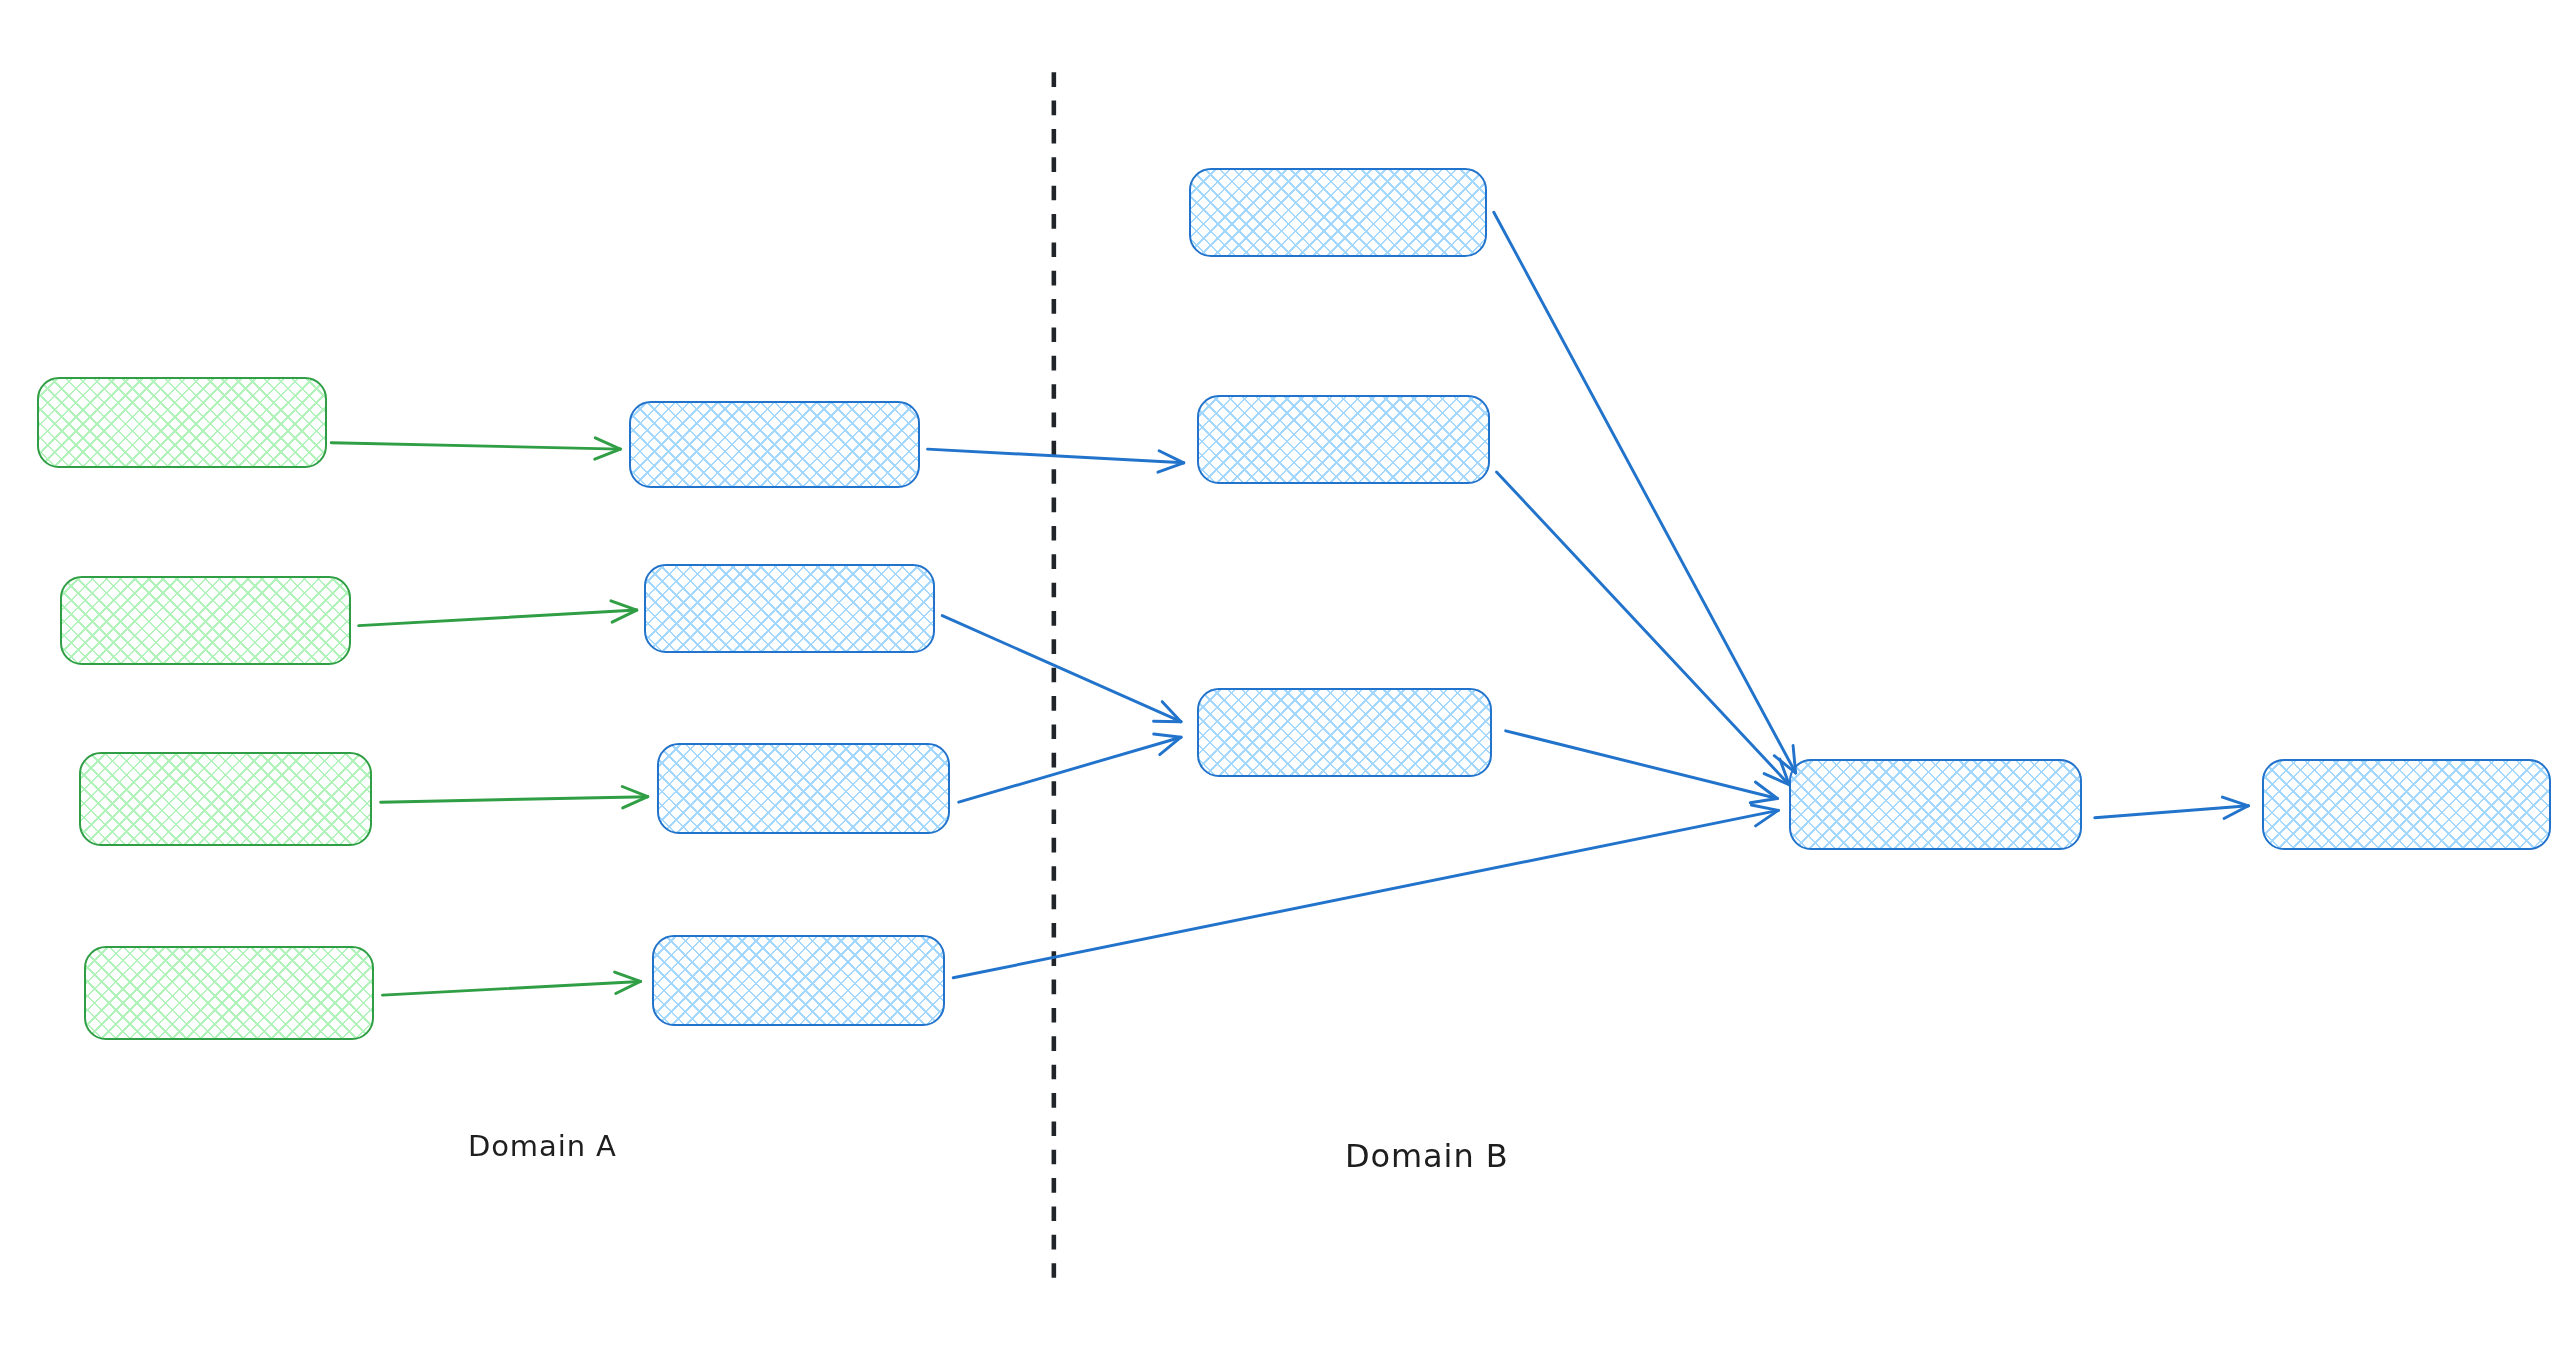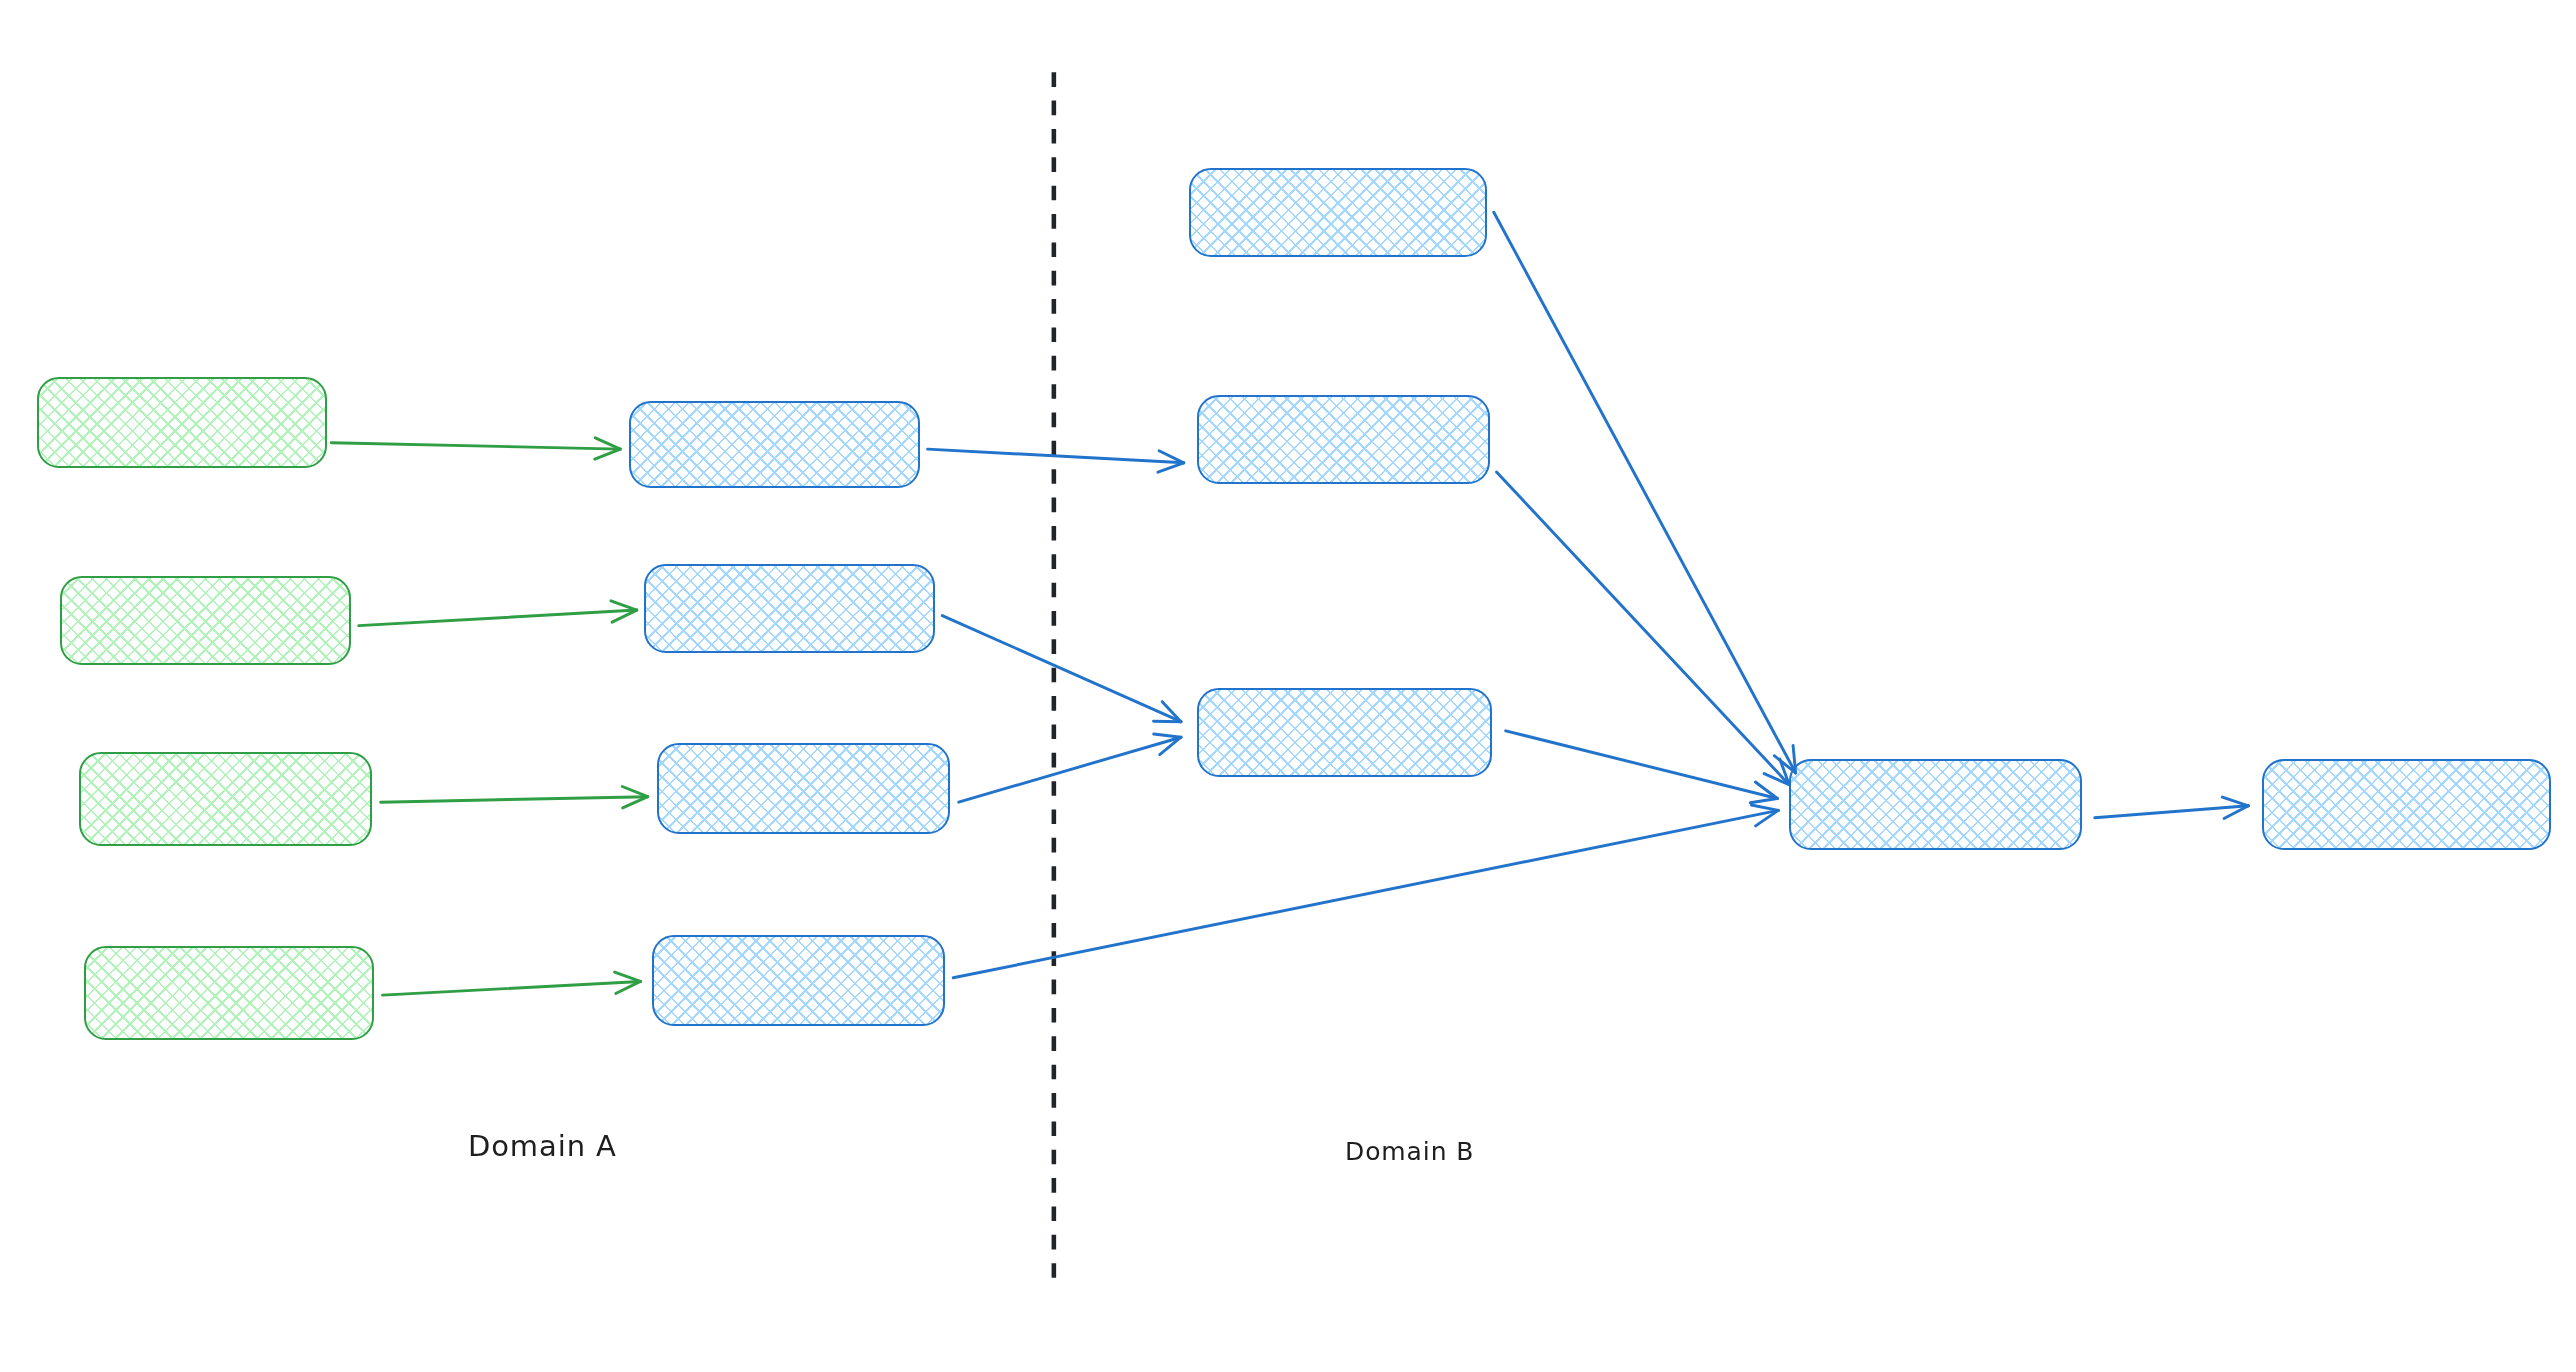--- a/index.html
+++ b/index.html
@@ -114,15 +114,15 @@
         <line x1="1943" y1="873" x2="1919.0123385388945" y2="854.983560350963"></line>
         <line x1="1943" y1="873" x2="1913.363432599939" y2="877.6555206735275"></line>
       </g>
       <g stroke="#2273cb" stroke-width="3.2" stroke-linecap="round" fill="none">
         <line x1="2290" y1="894" x2="2458" y2="881"></line>
         <line x1="2458" y1="881" x2="2429.549215157729" y2="871.4840743036311"></line>
         <line x1="2458" y1="881" x2="2431.35184005536" y2="894.7795345191655"></line>
       </g>
     </svg>
   <div class="label" style="left: 468px; top: 1129px; font-size: 29px; color: rgb(30, 30, 30);">Domain A</div>
-  <div class="label" style="left: 1345px; top: 1137px; font-size: 25px; color: rgb(30, 30, 30);">Domain B</div>
+  <div class="label" style="left: 1345px; top: 1137px; font-size: 32px; color: rgb(30, 30, 30);">Domain B</div>
 </div>
 
 
 </body></html>

